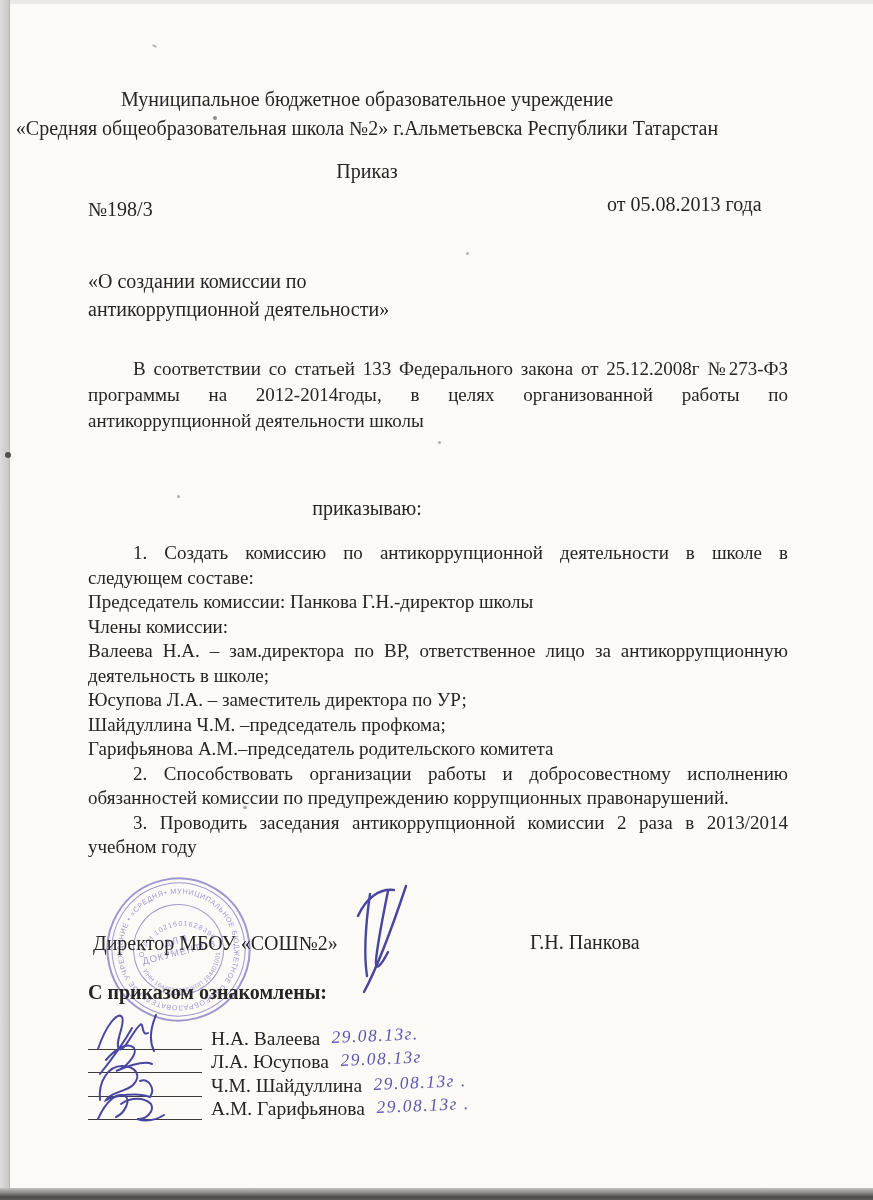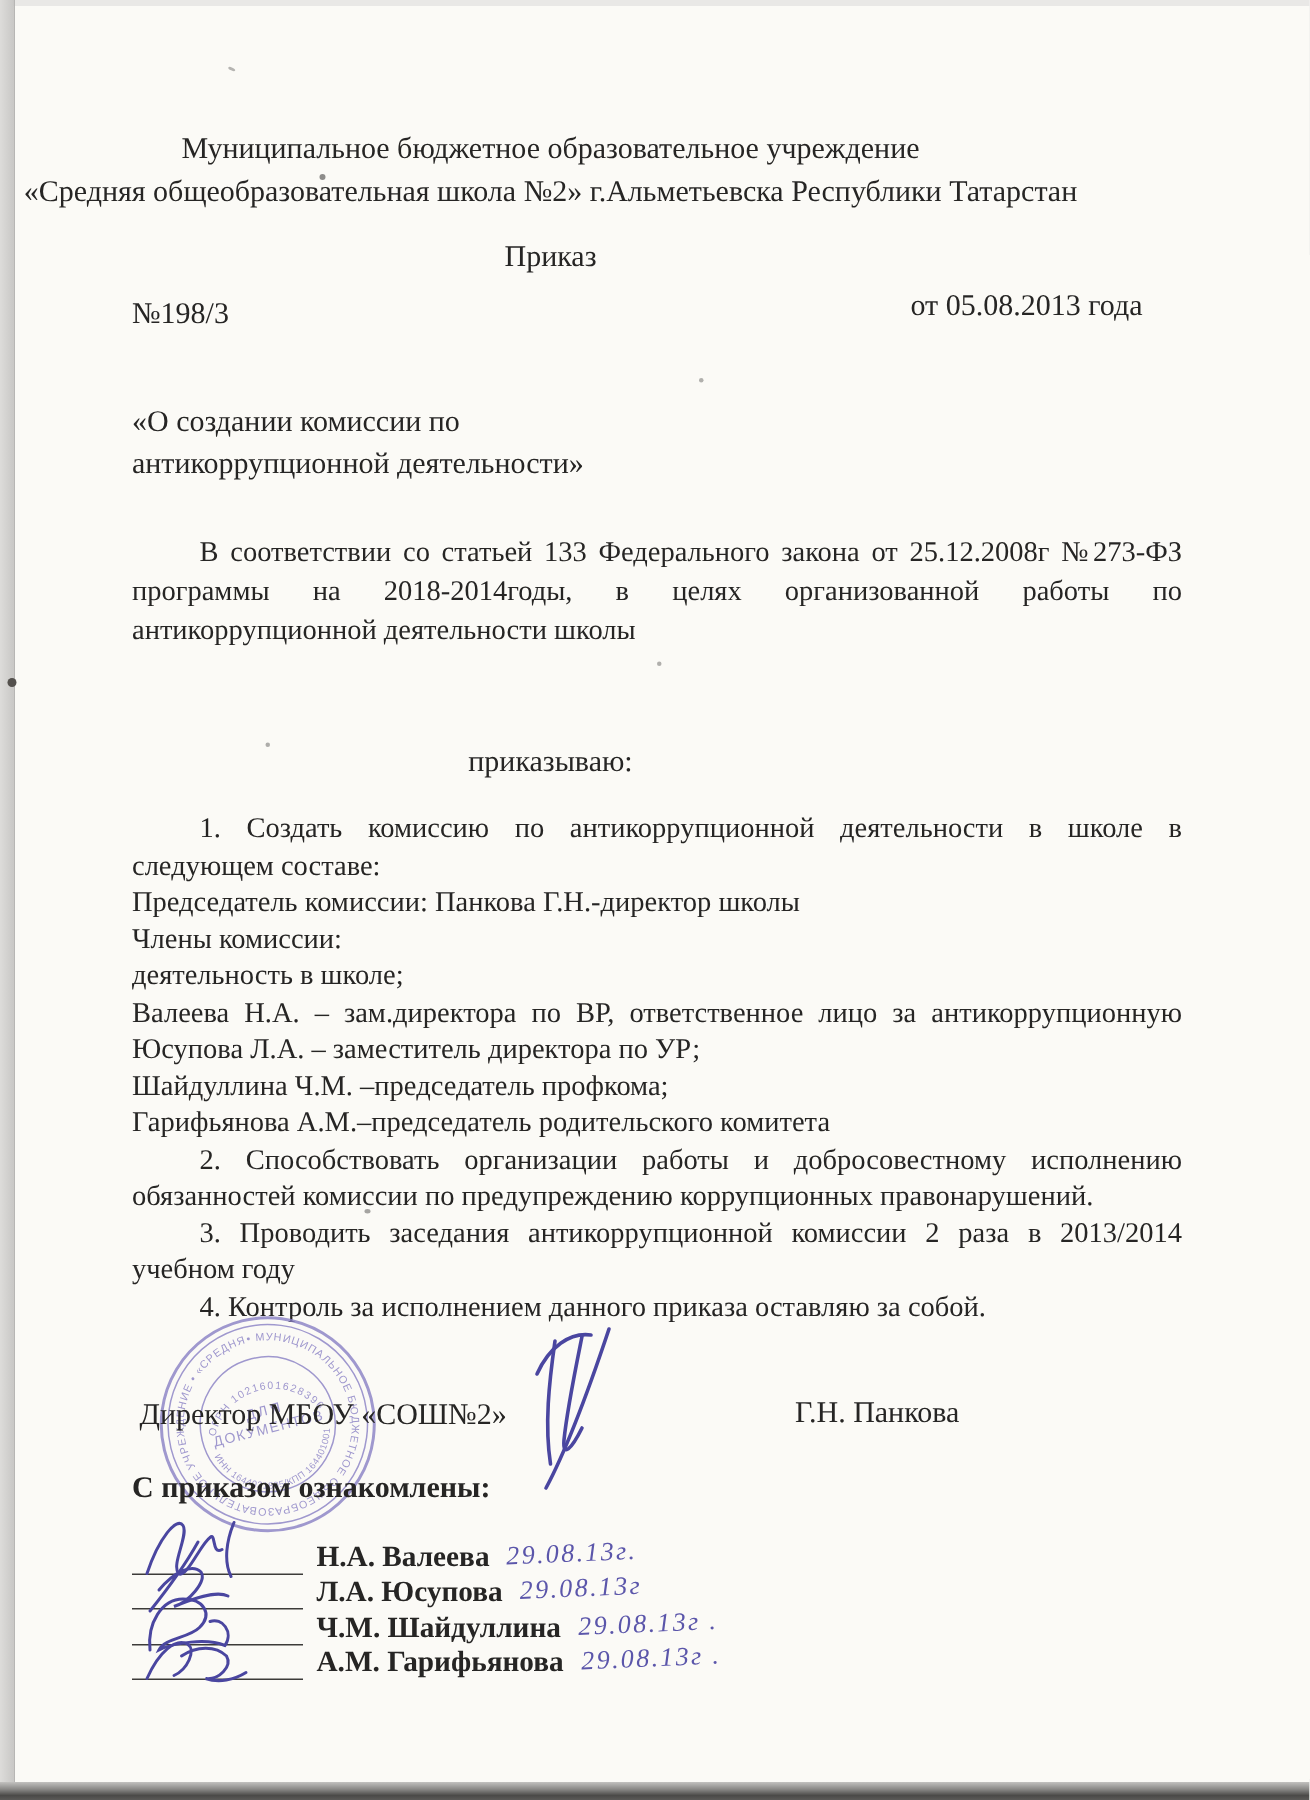--- a/index.html
+++ b/index.html
@@ -39,21 +39,21 @@
   .numdate{font-size:20px;}
   .subject{font-size:20px;line-height:27.5px;}
   .siglabel{font-size:20px;}
   .ack-rows{left:88px;}
   .ack-row{display:flex;align-items:flex-end;height:23.6px;}
   .sig-line{
     position:relative;width:114px;height:100%;
     border-bottom:1.6px solid #3c3b39;flex:0 0 auto;
   }
   .sig-line svg{position:absolute;left:6px;bottom:-6px;overflow:visible;}
-  .ack-name{font-size:19.5px;margin-left:9px;white-space:nowrap;line-height:23px;font-weight:bold;}
+  .ack-name{font-size:19.5px;margin-left:9px;white-space:nowrap;line-height:23px;}
   .hand{
     font-size:17.5px;font-style:italic;color:#4e49a4;
     margin-left:12px;letter-spacing:1.5px;white-space:nowrap;
     transform:rotate(-2.5deg) translateY(-3px);transform-origin:left bottom;
     opacity:.92;line-height:20px;
   }
   .stamp{opacity:.78;}
   .speck{position:absolute;border-radius:50%;}
 </style>
 </head>
@@ -70,41 +70,40 @@
 <div class="abs numdate" style="left:88px;top:198px;">№198/3</div>
 <div class="abs numdate" style="left:607px;top:193px;">от 05.08.2013 года</div>
 
 <div class="abs subject" style="left:88px;top:268px;">
   <div>«О создании комиссии по</div>
   <div>антикоррупционной деятельности»</div>
 </div>
 
 <div class="abs block doc-text" style="top:356px;">
   <div class="pre-line ind just">В соответствии со статьей 133 Федерального закона от 25.12.2008г №273-ФЗ</div>
-  <div class="pre-line just">программы на 2018-2014годы, в целях организованной работы по</div>
+  <div class="pre-line just">программы на 2012-2014годы, в целях организованной работы по</div>
   <div class="pre-line">антикоррупционной деятельности школы</div>
 </div>
 
 <div class="abs center title" style="top:497px;">приказываю:</div>
 
 <div class="abs block doc-text" style="top:541px;">
   <div class="line ind just">1. Создать комиссию по антикоррупционной деятельности в школе в</div>
   <div class="line">следующем составе:</div>
   <div class="line">Председатель комиссии: Панкова Г.Н.-директор школы</div>
   <div class="line">Члены комиссии:</div>
+  <div class="line just">Валеева Н.А. – зам.директора по ВР, ответственное лицо за антикоррупционную</div>
   <div class="line">деятельность в школе;</div>
-  <div class="line just">Валеева Н.А. – зам.директора по ВР, ответственное лицо за антикоррупционную</div>
   <div class="line">Юсупова Л.А. – заместитель директора по УР;</div>
   <div class="line">Шайдуллина Ч.М. –председатель профкома;</div>
   <div class="line">Гарифьянова А.М.–председатель родительского комитета</div>
   <div class="line ind just">2. Способствовать организации работы и добросовестному исполнению</div>
   <div class="line">обязанностей комиссии по предупреждению коррупционных правонарушений.</div>
   <div class="line ind just">3. Проводить заседания антикоррупционной комиссии 2 раза в 2013/2014</div>
   <div class="line">учебном году</div>
-  <div class="line ind">4. Контроль за исполнением данного приказа оставляю за собой.</div>
 </div>
 
 <svg class="abs stamp" style="left:101px;top:872px;transform:rotate(-14deg);" width="155" height="155" viewBox="-77.5 -77.5 155 155">
   <defs>
     <path id="ringPath" d="M 0,-56 A 56,56 0 1 1 -0.06,-56" fill="none"></path>
     <path id="ogrnArc" d="M -39,8 A 40,40 0 0 1 39,8" fill="none"></path>
     <path id="innArc" d="M -41,2 A 41,41 0 0 0 41,2" fill="none"></path>
   </defs>
   <g fill="none" stroke="#867dc3">
     <circle r="71" stroke-width="2"></circle>

